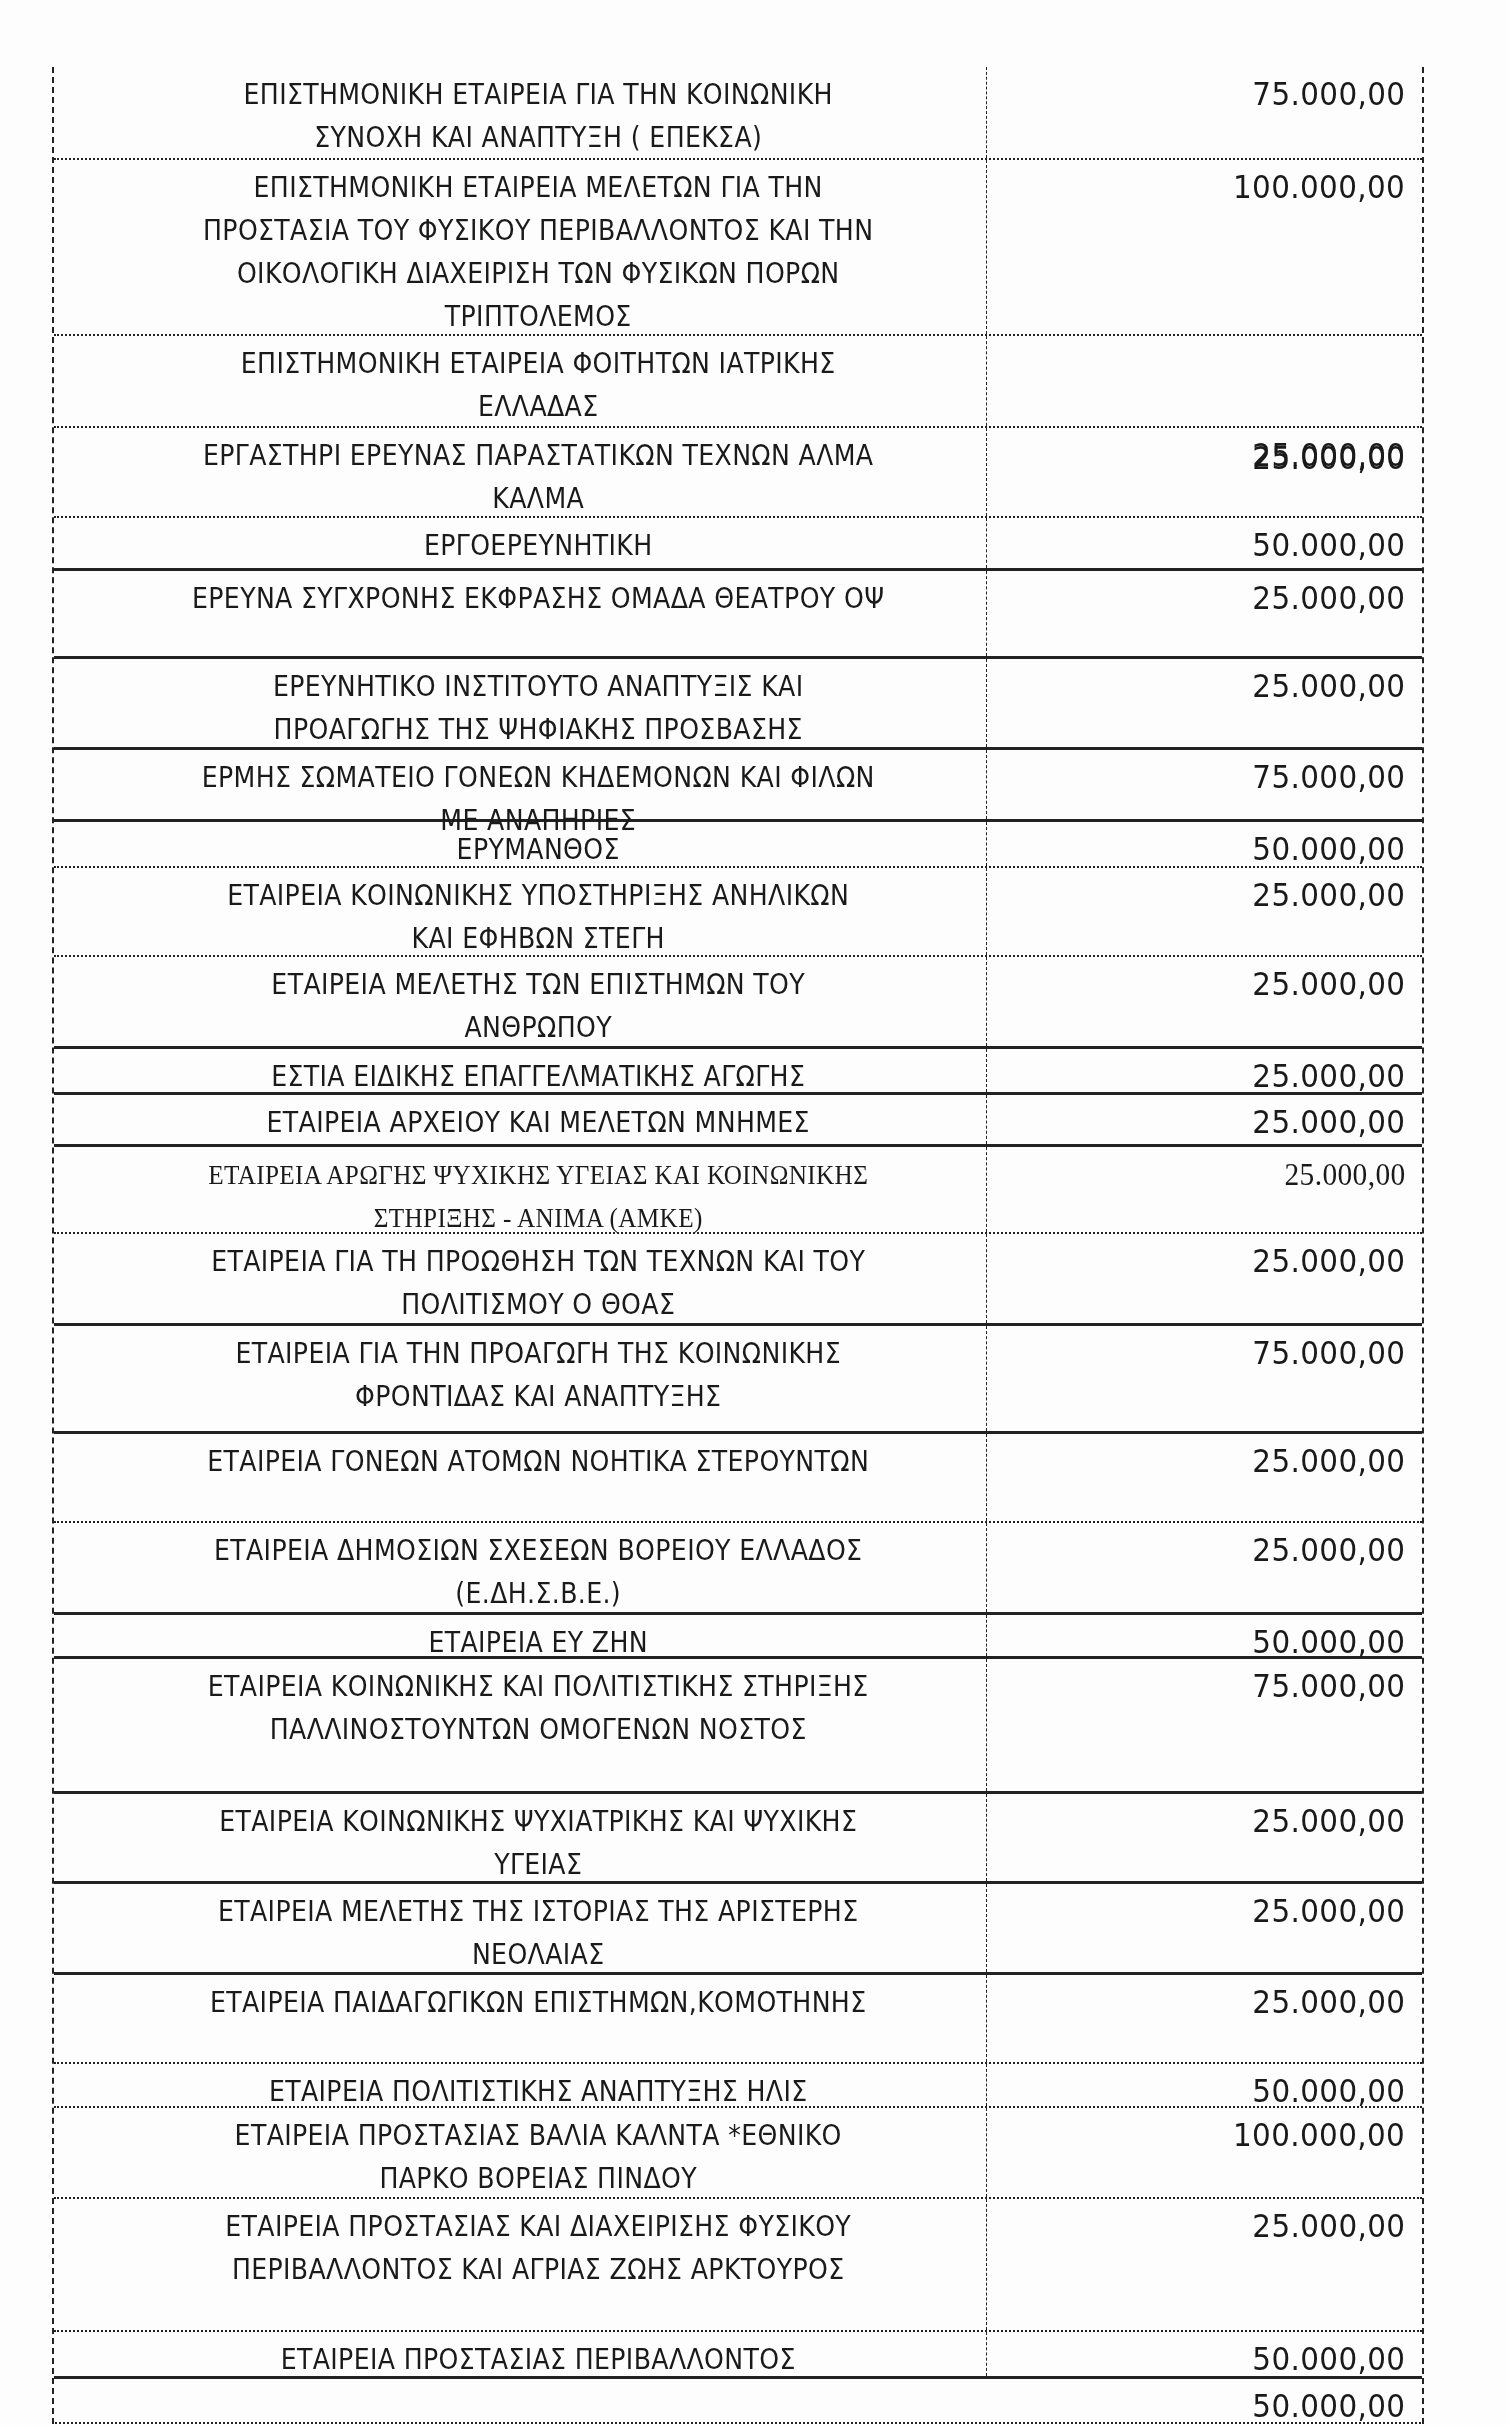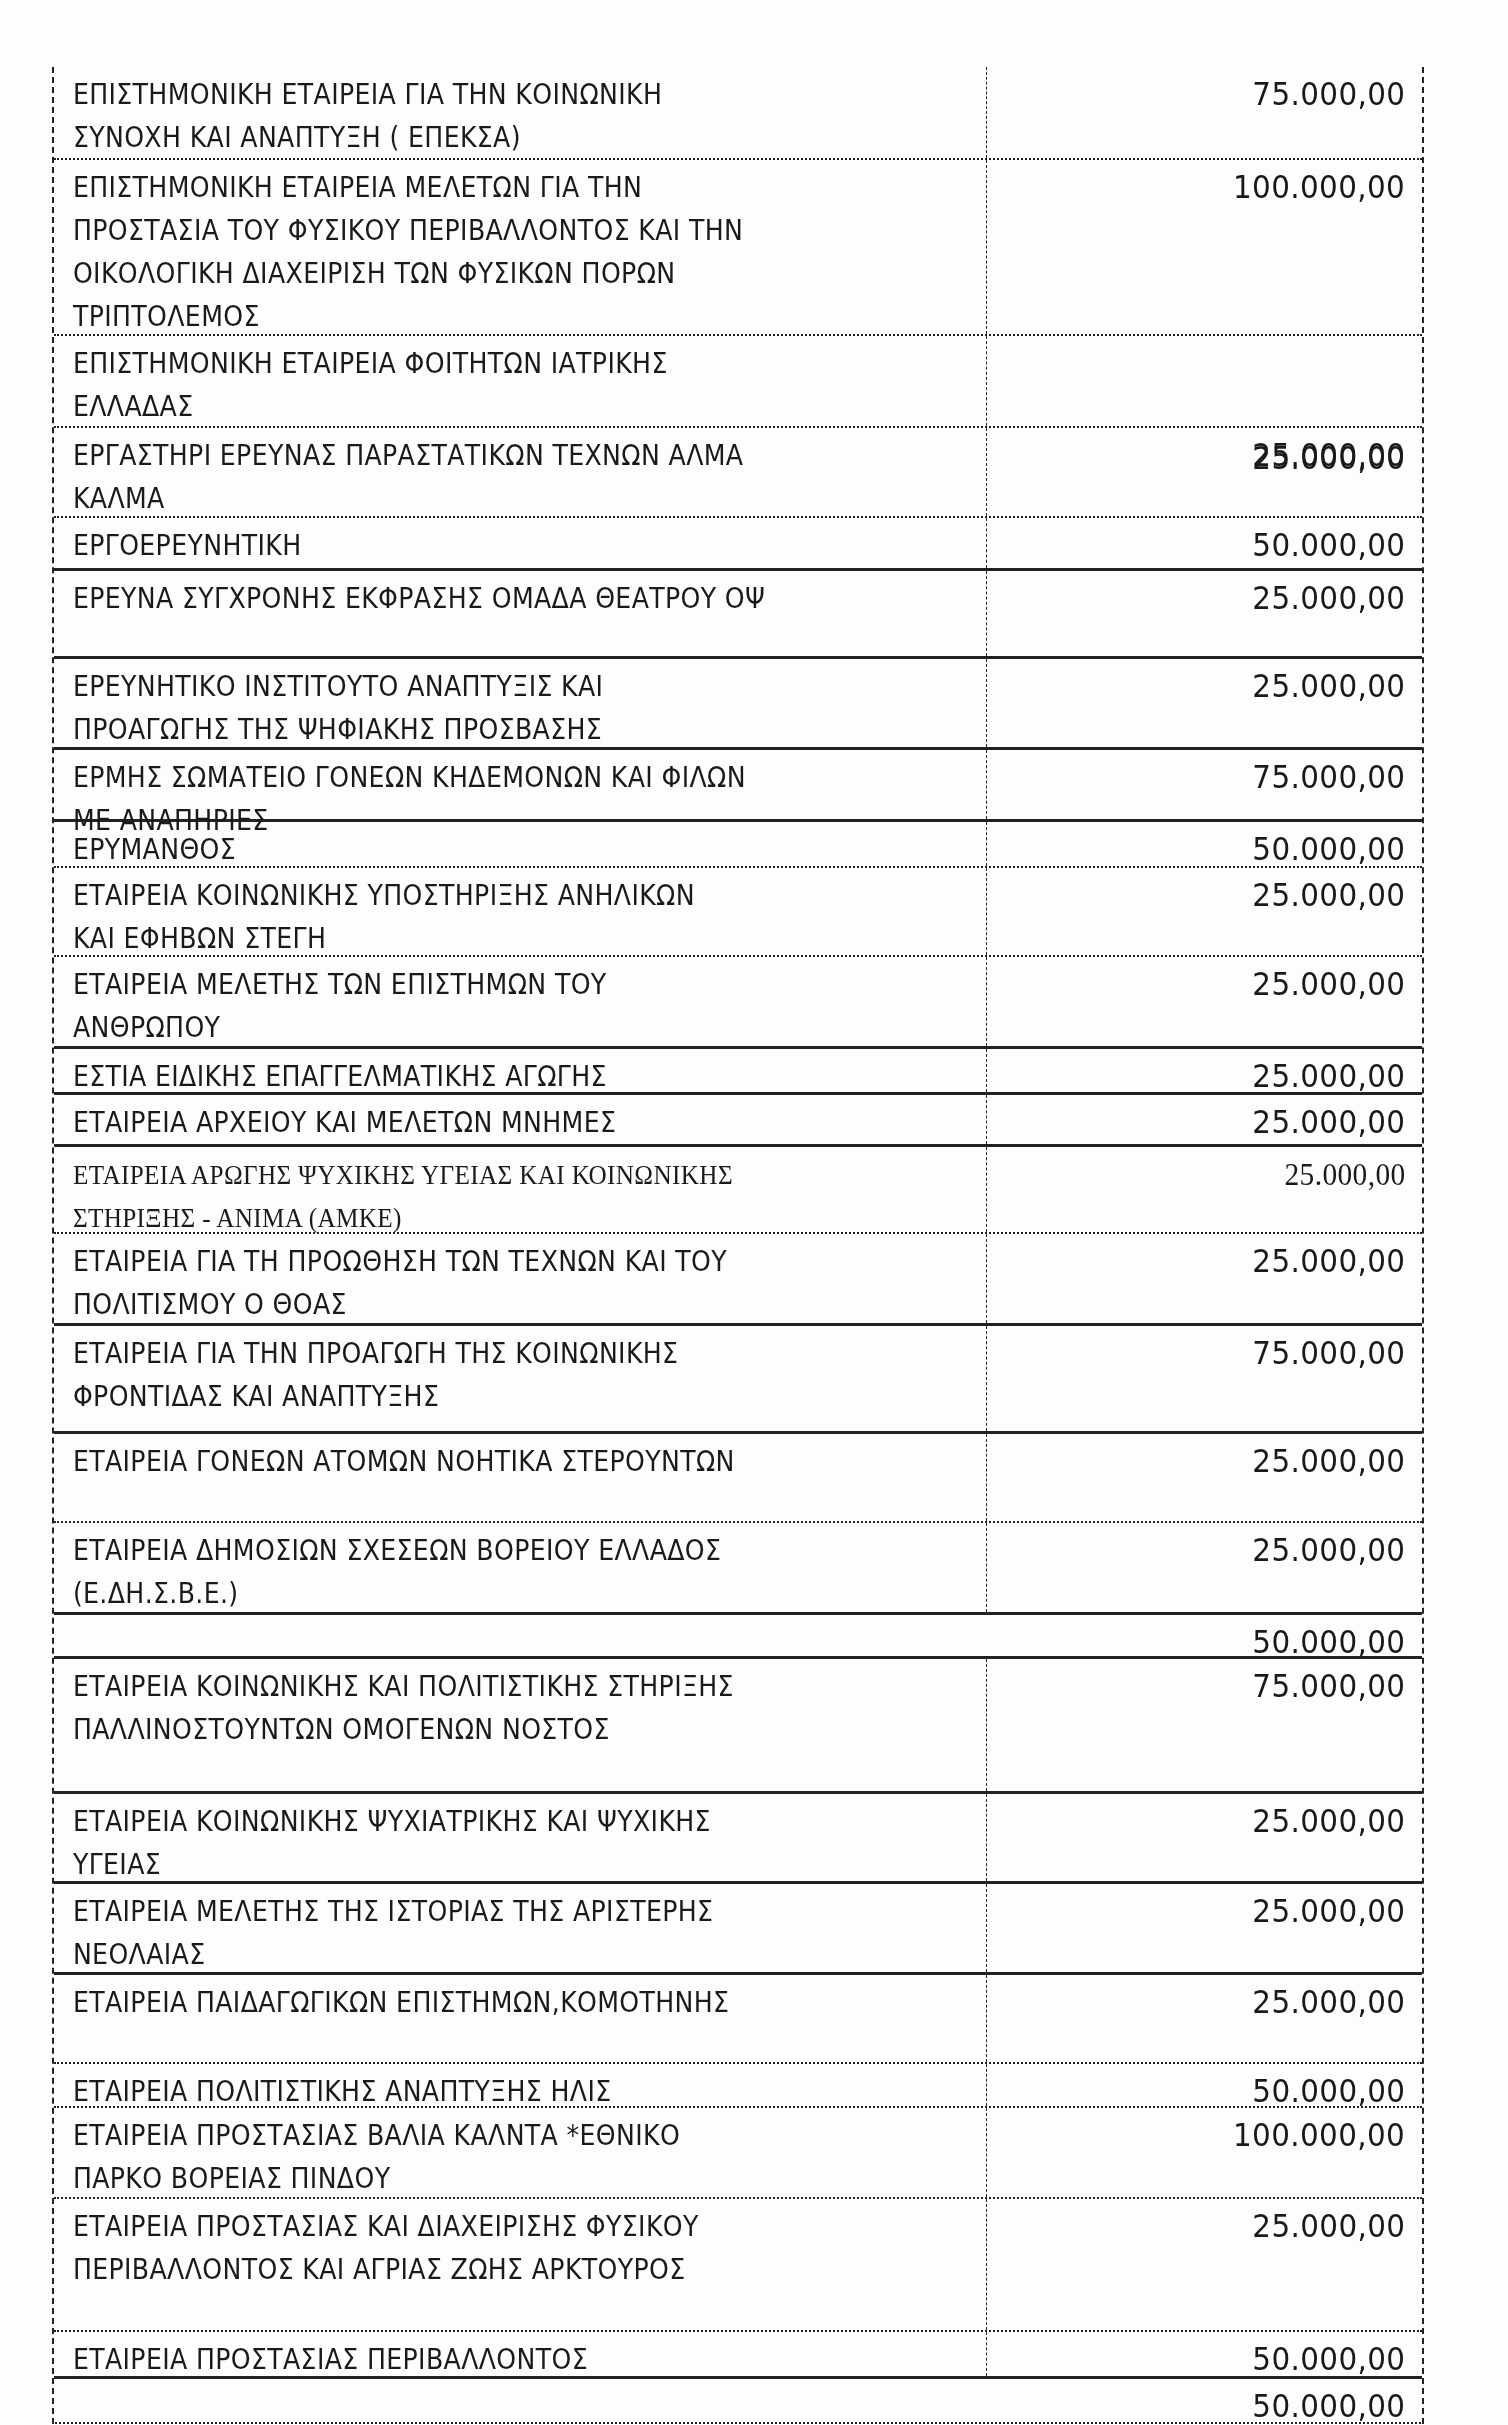--- a/index.html
+++ b/index.html
@@ -36,20 +36,21 @@
     border-top: 2.2px dotted #222;
     box-sizing: border-box;
   }
   .row:first-child { border-top: none; }
   .row.heavy { border-top: 3px solid #222; }
   .cell-name-wrap {
     width: 933px;
     border-right: 1.5px dashed #222;
     box-sizing: border-box;
     overflow: visible;
+    text-align: center;
   }
   .cell-name-wrap .txt {
     display: block;
     padding: 6px 0 3px 21px;
     font-size: 28px;
     line-height: 43px;
     letter-spacing: 0.4px;
     white-space: pre-line;
     transform: scaleX(0.9);
     transform-origin: left top;
@@ -191,20 +192,23 @@
         <div class="cell-amount"><span class="amt">25.000,00</span></div>
       </div>
       <div class="row" style="height: 91px;">
         <div class="cell-name-wrap">
           <span class="txt">ΕΤΑΙΡΕΙΑ ΔΗΜΟΣΙΩΝ ΣΧΕΣΕΩΝ ΒΟΡΕΙΟΥ ΕΛΛΑΔΟΣ
 (Ε.ΔΗ.Σ.Β.Ε.)</span>
         </div>
         <div class="cell-amount"><span class="amt">25.000,00</span></div>
       </div>
       <div class="row heavy" style="height: 44px;">
+        <div class="cell-name-wrap">
+          <span class="txt">ΕΤΑΙΡΕΙΑ ΕΥ ΖΗΝ</span>
+        </div>
         <div class="cell-amount"><span class="amt">50.000,00</span></div>
       </div>
       <div class="row heavy" style="height: 135px;">
         <div class="cell-name-wrap">
           <span class="txt">ΕΤΑΙΡΕΙΑ ΚΟΙΝΩΝΙΚΗΣ ΚΑΙ ΠΟΛΙΤΙΣΤΙΚΗΣ ΣΤΗΡΙΞΗΣ
 ΠΑΛΛΙΝΟΣΤΟΥΝΤΩΝ ΟΜΟΓΕΝΩΝ  ΝΟΣΤΟΣ</span>
         </div>
         <div class="cell-amount"><span class="amt">75.000,00</span></div>
       </div>
       <div class="row heavy" style="height: 90px;">

